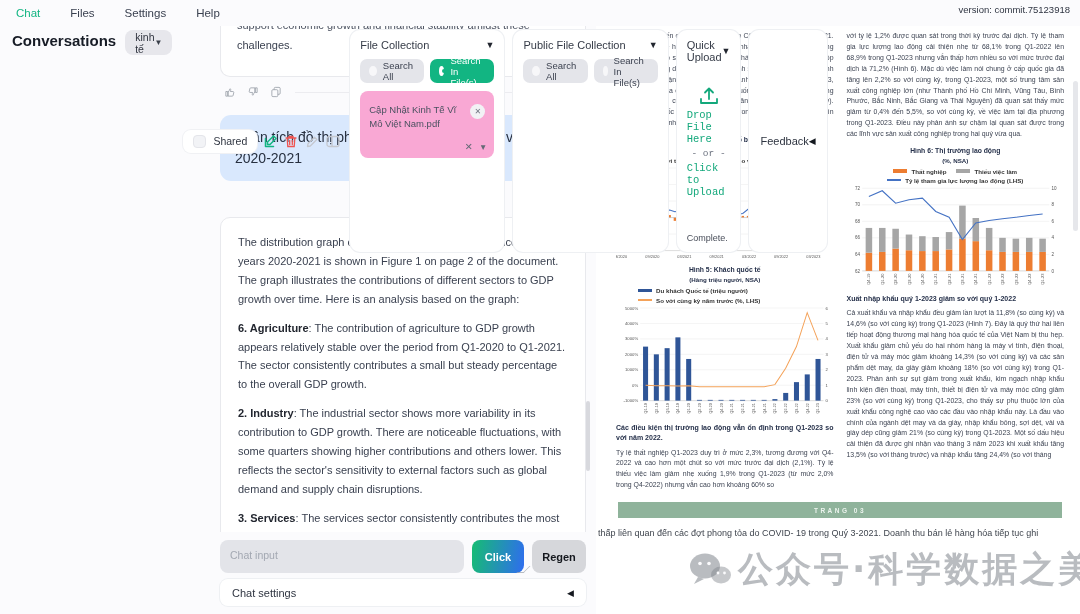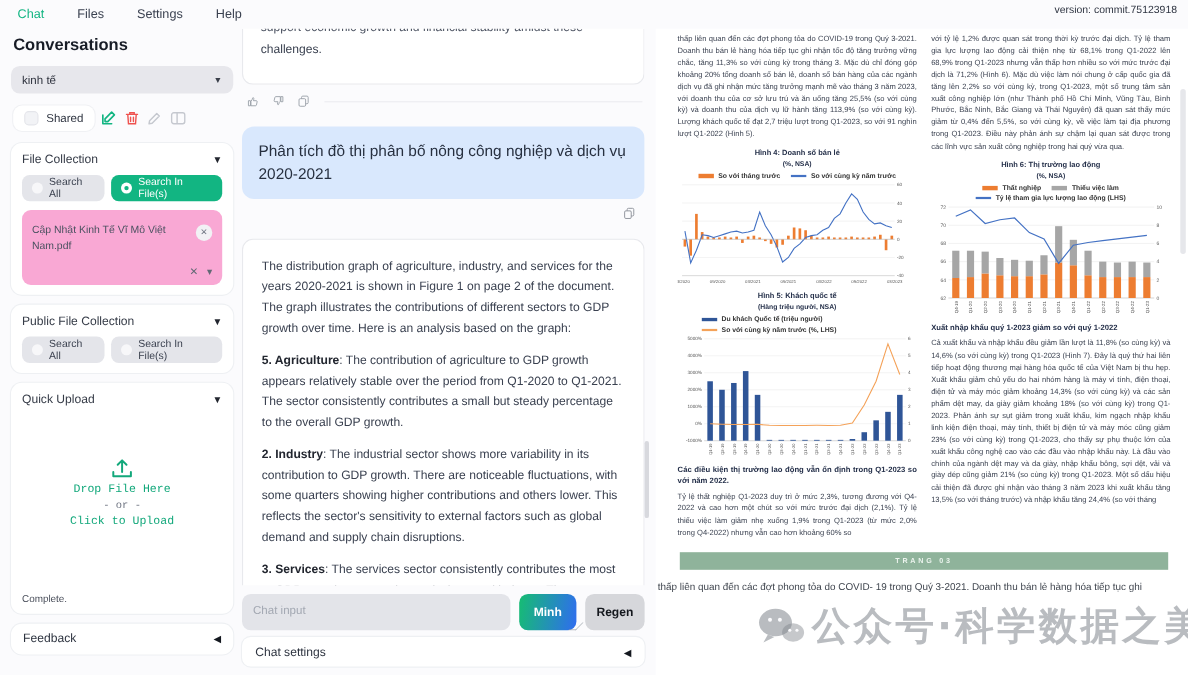--- a/index.html
+++ b/index.html
@@ -6,21 +6,21 @@
   html,body { width:1080px; height:614px; overflow:hidden; }
   body { font-family:"Liberation Sans", sans-serif; background:#fbfbfd; position:relative; color:#2b3240; }
 
   
   #topbar { position:absolute; left:0; top:0; width:100%; height:26px; display:flex; align-items:center; gap:30px; padding:0 16px; z-index:6; }
   .tab { font-size:11.5px; font-weight:400; color:#3a4150; cursor:pointer; }
   .tab.active { color:#12b582; }
   #version { position:absolute; right:10px; top:4px; font-size:9.5px; color:#2f3542; }
 
   
-  #sidebar { position:absolute; left:10px; top:30px; width:202px; display:flex; flex-direction:column; gap:9px; z-index:5; }
+  #sidebar { position:absolute; left:10px; top:30px; width:202px; display:flex; flex-direction:row; gap:9px; z-index:5; }
   .sb-title { font-size:15px; font-weight:700; color:#171c26; margin:2px 0 2px 2px; }
   .pill-select { background:#e7e7ec; border-radius:8px; height:25px; display:flex; align-items:center; padding:0 10px; font-size:10.5px; color:#30343f; }
   .pill-select .caret { margin-left:auto; font-size:8px; color:#3a3f4a; }
   .shared-row { display:flex; align-items:center; gap:5px; padding:2px 0 2px 2px; }
   .shared-pill { background:#fff; border-radius:8px; padding:5px 10px; display:flex; align-items:center; gap:7px; font-size:10.5px; color:#2e3440; box-shadow:0 0 0 1px #f0f1f4; }
   .checkbox { width:13px; height:13px; border-radius:4px; background:#f2f3f6; border:1px solid #e4e5ea; }
   .icon-btn { width:16px; height:16px; display:inline-flex; align-items:center; justify-content:center; }
   .card { background:#fff; border-radius:10px; padding:9px 10px; box-shadow:0 0 0 1px #eef0f3; }
   .card-head { display:flex; align-items:center; justify-content:space-between; font-size:11px; color:#353b47; }
   .card-head .caret { font-size:9px; color:#22262f; }
@@ -238,31 +238,31 @@
           <svg width="12" height="12" viewBox="0 0 13 13">
               <rect x="4.5" y="1.5" width="6.5" height="7.5" rx="1.2" fill="none" stroke="#8a8f98" stroke-width="0.9"></rect>
               <rect x="2" y="4" width="6.5" height="7.5" rx="1.2" fill="#fbfbfd" stroke="#8a8f98" stroke-width="0.9"></rect>
             </svg>
         </span>
       </div>
     </div>
 
     <div class="ai-card" id="resp">
         <p>The distribution graph of agriculture, industry, and services for the years 2020-2021 is shown in Figure 1 on page 2 of the document. The graph illustrates the contributions of different sectors to GDP growth over time. Here is an analysis based on the graph:</p>
-        <p><b>5. Agriculture</b>: The contribution of agriculture to GDP growth appears relatively stable over the period from Q1-2020 to Q1-2021. The sector consistently contributes a small but steady percentage to the overall GDP growth.</p>
+        <p><b>6. Agriculture</b>: The contribution of agriculture to GDP growth appears relatively stable over the period from Q1-2020 to Q1-2021. The sector consistently contributes a small but steady percentage to the overall GDP growth.</p>
         <p><b>2. Industry</b>: The industrial sector shows more variability in its contribution to GDP growth. There are noticeable fluctuations, with some quarters showing higher contributions and others lower. This reflects the sector's sensitivity to external factors such as global demand and supply chain disruptions.</p>
         <p><b>3. Services</b>: The services sector consistently contributes the most to GDP growth compared to agriculture and industry. The contribution from services shows a general upward trend, indicating robust growth in this sector. This is likely driven by increased domestic demand and a recovery in international tourism.</p>
       </div>
   </div>
 
   <div id="chat-scrollbar"></div>
 
   <div id="input-row">
     <textarea id="chat-input" placeholder="Chat input" style=""></textarea>
-    <button class="send-btn">Minh</button>
+    <button class="send-btn">Click</button>
     <button class="regen-btn">Regen</button>
   </div>
   <div class="resize-grip"></div>
 
   <div id="settings-bar">
     <span>Chat settings</span>
     <span class="tri">◀</span>
   </div>
 </div>
 

